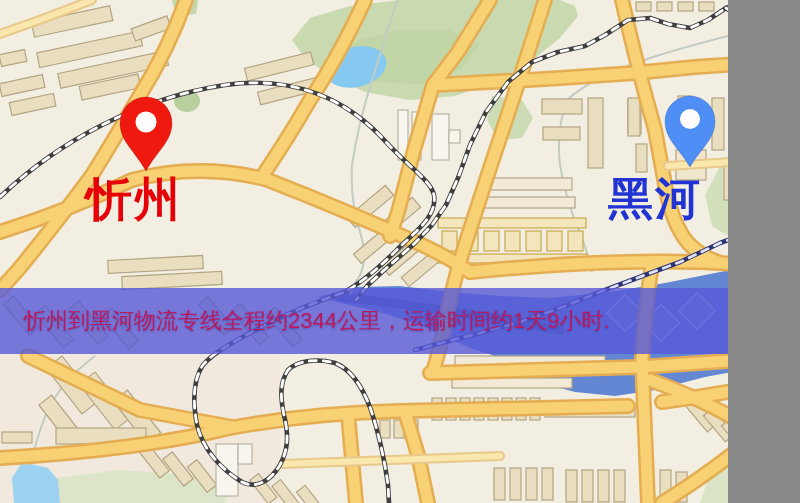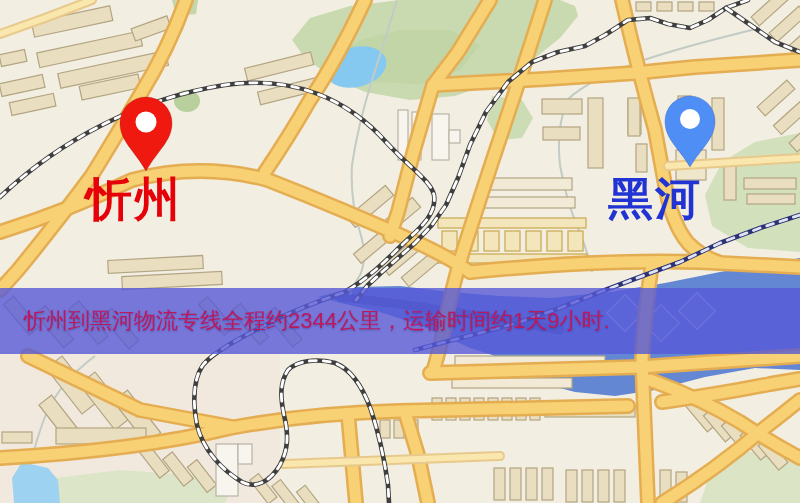--- a/index.html
+++ b/index.html
@@ -1,16 +1,16 @@
 <!DOCTYPE html>
 <html><head>
 <meta charset="utf-8">
 <style>
   html,body{margin:0;padding:0;background:#888;}
-  #stage{position:relative;width:800px;height:503px;overflow:hidden;
+  #stage{position:relative;width:728px;height:503px;overflow:hidden;
          font-family:"Liberation Sans","DejaVu Sans",sans-serif;background:#f2eee2;}
   #map-svg{position:absolute;left:0;top:0;}
   .city-label{position:absolute;font-weight:bold;line-height:1;white-space:nowrap;
               letter-spacing:2px;}
   #origin-label{left:86px;top:176px;font-size:46px;color:#e60008;}
   #destination-label{left:608px;top:176px;font-size:45px;color:#2134d3;}
   #banner{position:absolute;left:0;top:288px;width:800px;height:66px;
           background:rgba(86,89,215,0.80);display:flex;align-items:center;
           box-sizing:border-box;padding-left:24px;}
   #banner span{color:#be185d;font-size:22px;font-weight:500;

